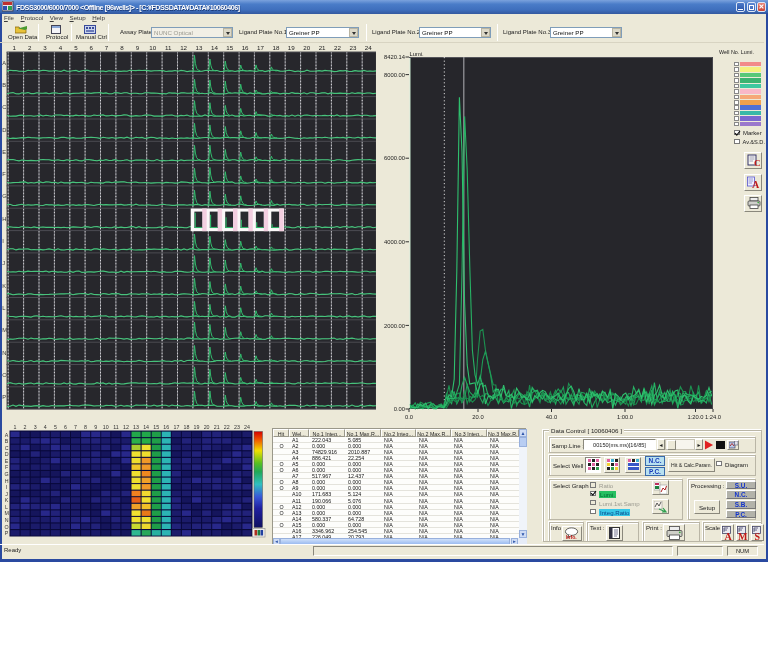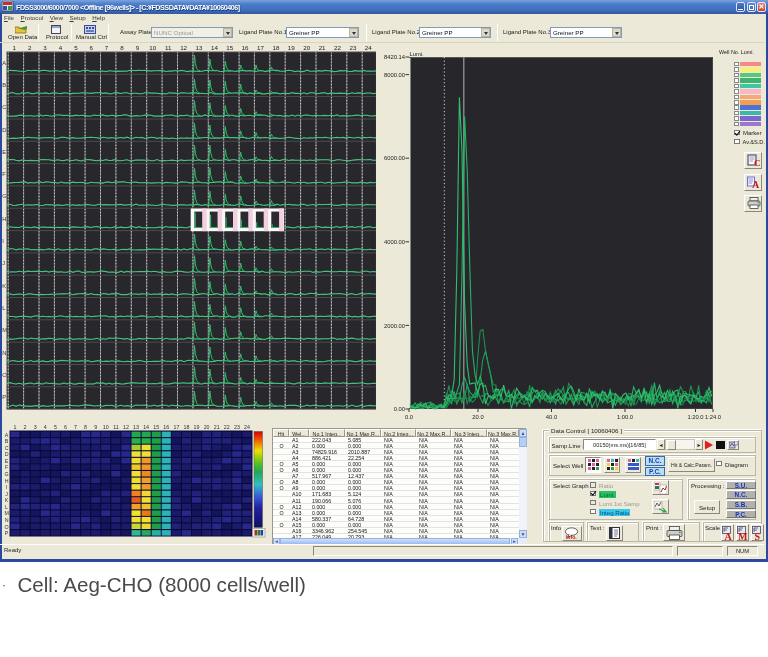--- a/index.html
+++ b/index.html
@@ -1240,15 +1240,14 @@
   <div class="abs" style="left:0;top:544px;width:764px;height:14px;border-top:1px solid #fff"></div>
   <div class="abs smtxt" style="left:4px;top:547px;font-size:6px">Ready</div>
   <div class="abs sunk" style="left:313px;top:546px;width:360px;height:10px;background:#ece9d8"></div>
   <div class="abs sunk" style="left:677px;top:546px;width:46px;height:10px;background:#ece9d8"></div>
   <div class="abs sunk" style="left:727px;top:546px;width:31px;height:10px;background:#ece9d8;font-size:5.8px;color:#222;text-align:center;line-height:9px">NUM</div>
   <div class="abs" style="left:0;top:558.5px;width:768px;height:3.5px;background:#2a4aa0"></div>
  </div>
 
  <div class="abs" style="left:0;top:562px;width:768px;height:95px;background:#fff"></div>
  <div class="abs" style="left:2px;top:571.5px;font-size:20.6px;color:#4a4a4a;line-height:26.7px">
-   <div><span style="font-size:12px;vertical-align:3px">·</span>&nbsp; Cell: Aeg-CHO (8000 cells/well)</div>
  </div>
 </div>
 
 </body></html>

